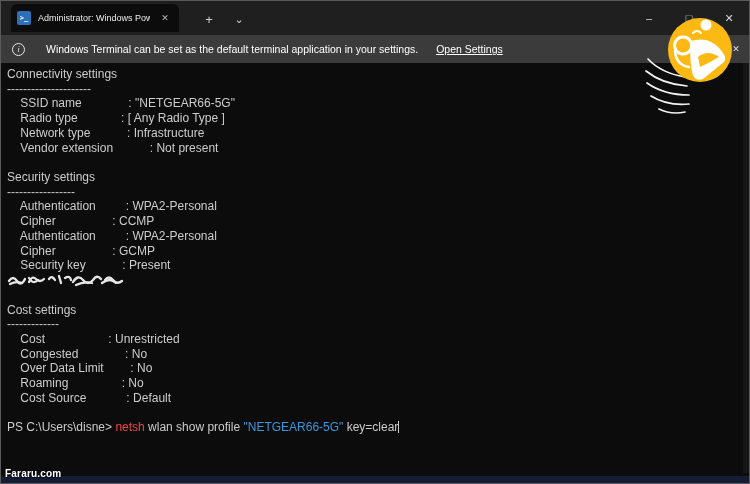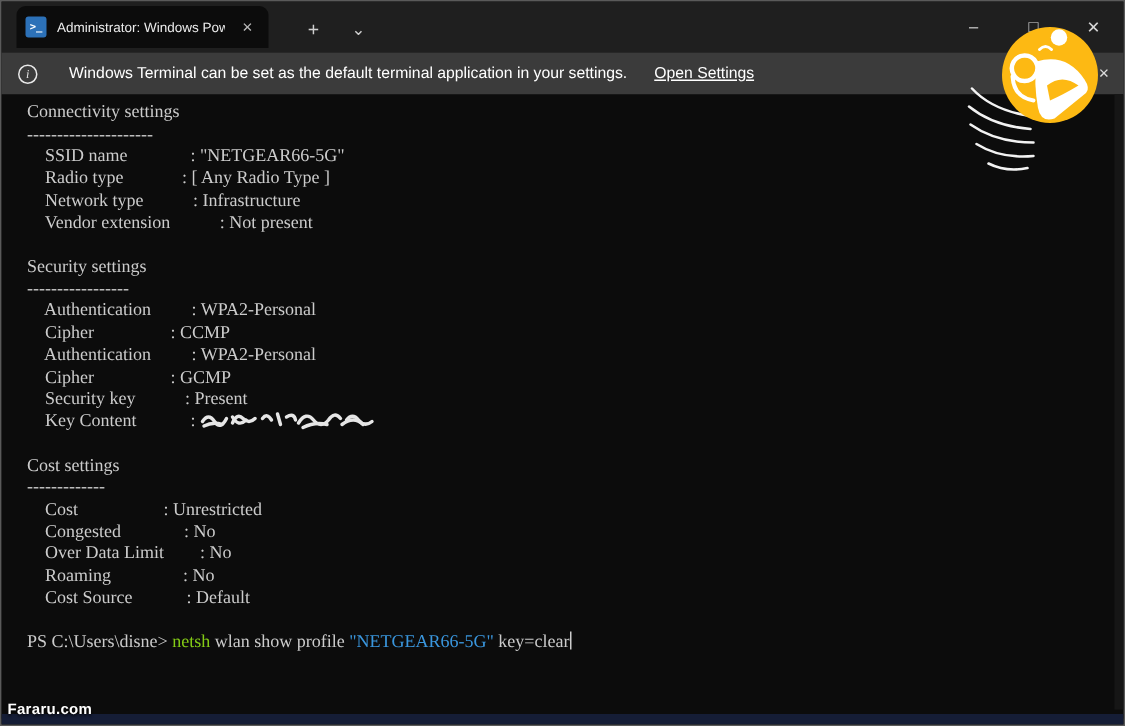--- a/index.html
+++ b/index.html
@@ -69,25 +69,25 @@
   }
   .banner-close {
     position:absolute; right:6px; top:7px; width:14px; height:14px;
     color:#DDDDDD; font-size:9px; display:flex; align-items:center; justify-content:center;
   }
 
   
   .terminal {
     position:absolute; left:0; top:62px; width:100%; height:416px;
     background:#0C0C0C; color:#CCCCCC;
-    font-family:Liberation Serif, serif; font-size:12px;
-    padding:4px 0 0 17px; overflow:hidden;
+    font-family:Liberation Sans, sans-serif; font-size:12px;
+    padding:4px 0 0 6px; overflow:hidden;
   }
   .tline { height:14.72px; line-height:14.72px; white-space:pre; }
-  .tok-cmd { color:#84cc16; }
+  .tok-cmd { color:#ef4444; }
   .tok-str { color:#3A96DD; }
   .cursor {
     display:inline-block; width:1px; height:12px; background:#CCCCCC;
     vertical-align:-2px;
   }
   .scribble-svg { vertical-align:-3px; }
   .scrollbar-track {
     position:absolute; right:0; top:0; width:6px; height:410px; background:#161616;
   }
 
@@ -138,21 +138,21 @@
     <div class="tline">    Network type           : Infrastructure</div>
     <div class="tline">    Vendor extension           : Not present</div>
     <div class="tline"></div>
     <div class="tline">Security settings</div>
     <div class="tline">-----------------</div>
     <div class="tline">    Authentication         : WPA2-Personal</div>
     <div class="tline">    Cipher                 : CCMP</div>
     <div class="tline">    Authentication         : WPA2-Personal</div>
     <div class="tline">    Cipher                 : GCMP</div>
     <div class="tline">    Security key           : Present</div>
-    <div class="tline"><span>    Key Content            : </span><svg class="scribble-svg" width="122" height="14" viewBox="0 0 122 14">
+    <div class="tline"><svg class="scribble-svg" width="122" height="14" viewBox="0 0 122 14">
           <defs>
             <filter id="blur1" x="-20%" y="-20%" width="140%" height="140%">
               <feGaussianBlur stdDeviation="0.45"></feGaussianBlur>
             </filter>
           </defs>
           <g stroke="#E6E6E6" fill="none" stroke-width="2.3" stroke-linecap="round" filter="url(#blur1)">
             <path d="M2 8 q4 -6 8 0 t8 -2 m4 3 q3 -7 7 -3 t8 0"></path>
             <path d="M3 11 q6 -3 12 -1 m7 -5 q4 7 9 2"></path>
             <path d="M42 6 q3 -4 6 1 m4 -4 l2 7 m4 -5 q5 -3 6 2"></path>
             <path d="M66 9 q5 -8 10 -2 t10 0 q4 -6 8 -1 m4 1 q4 -5 8 0 t9 1"></path>

